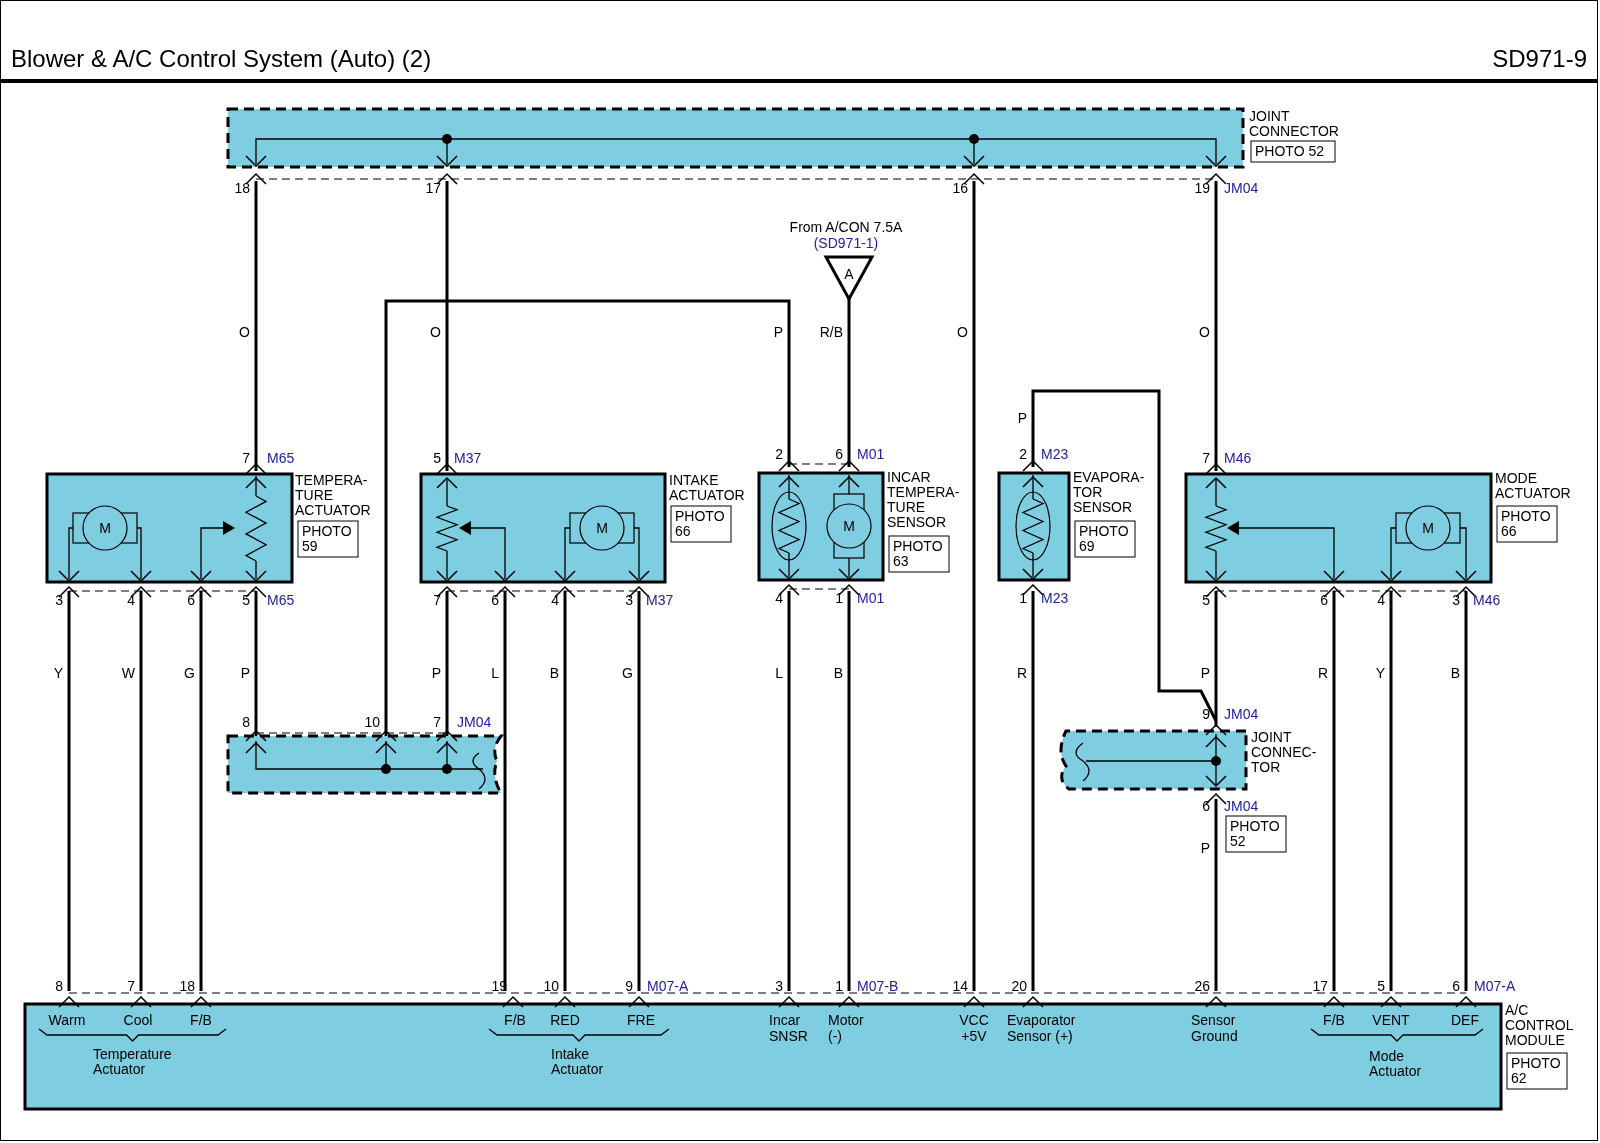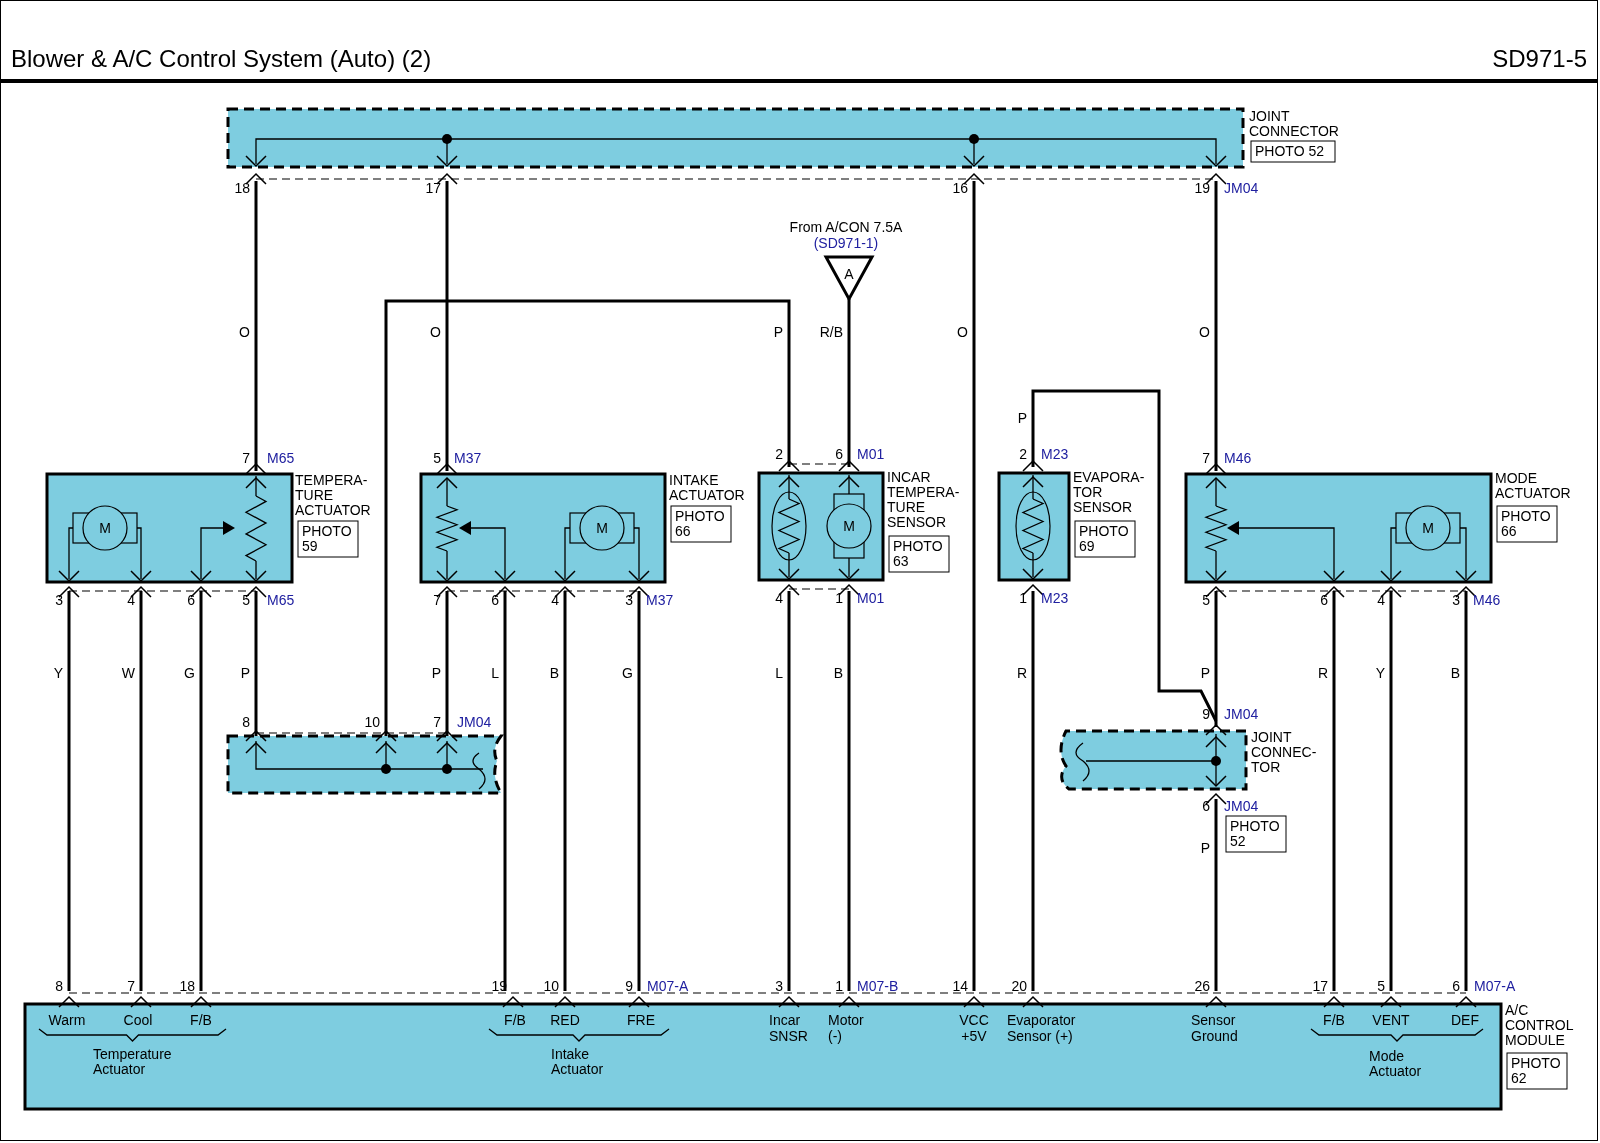--- a/index.html
+++ b/index.html
@@ -12,21 +12,21 @@
   svg text{font-family:"Liberation Sans",sans-serif;}
   .t{font-size:14px;fill:#000;}
   .b{font-size:14px;fill:#2020a0;}
 </style>
 </head>
 <body>
 
 <div class="page">
   <div class="hdr">
     <span class="title">Blower &amp; A/C Control System (Auto) (2)</span>
-    <span class="code">SD971-5</span>
+    <span class="code">SD971-9</span>
   </div>
   <svg id="diag" width="1600" height="1143">
       <rect x="227" y="108" width="1015" height="58" fill="#7ecde0" stroke="#000" stroke-width="3" stroke-dasharray="10,6"></rect>
       <polyline points="255,163 255,138 1215,138 1215,163" fill="none" stroke="#000" stroke-width="1.3"></polyline>
       <polyline points="446,138 446,163" fill="none" stroke="#000" stroke-width="1.3"></polyline>
       <polyline points="973,138 973,163" fill="none" stroke="#000" stroke-width="1.3"></polyline>
       <circle cx="446" cy="138" r="5" fill="#000"></circle>
       <circle cx="973" cy="138" r="5" fill="#000"></circle>
       <polyline points="245,155 255,165 265,155" fill="none" stroke="#000" stroke-width="1.5"></polyline>
       <polyline points="436,155 446,165 456,155" fill="none" stroke="#000" stroke-width="1.5"></polyline>

